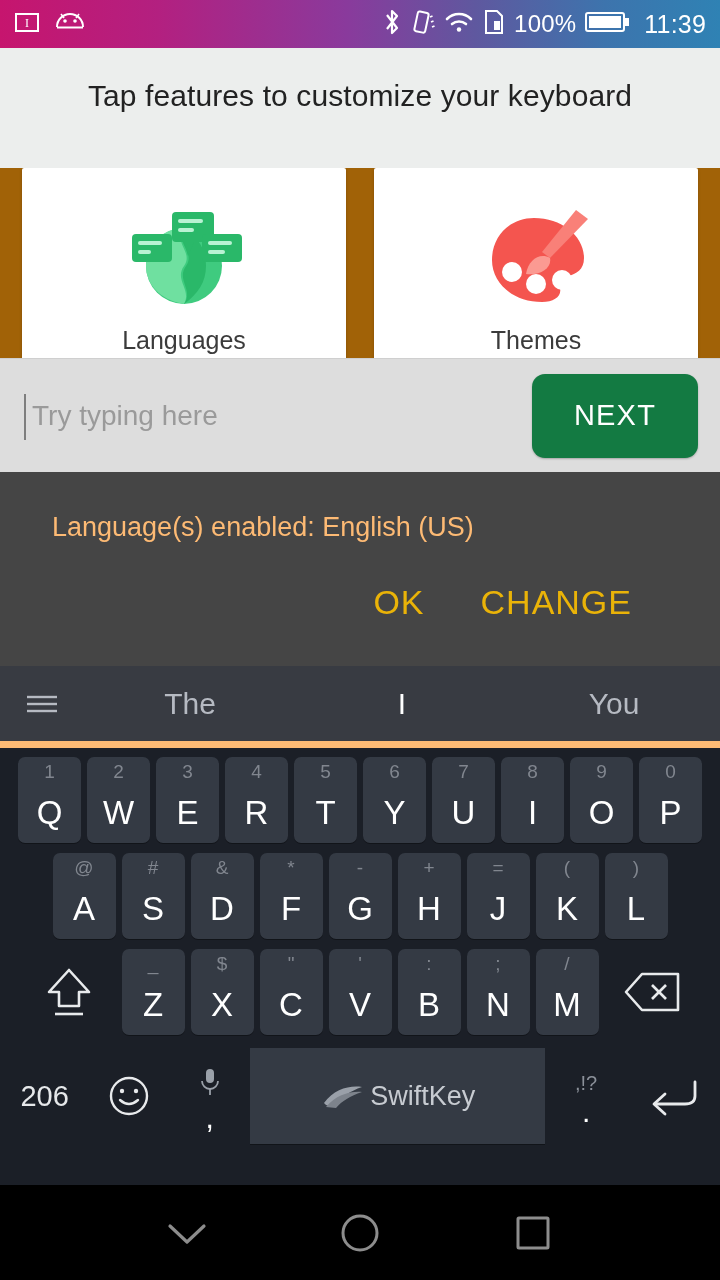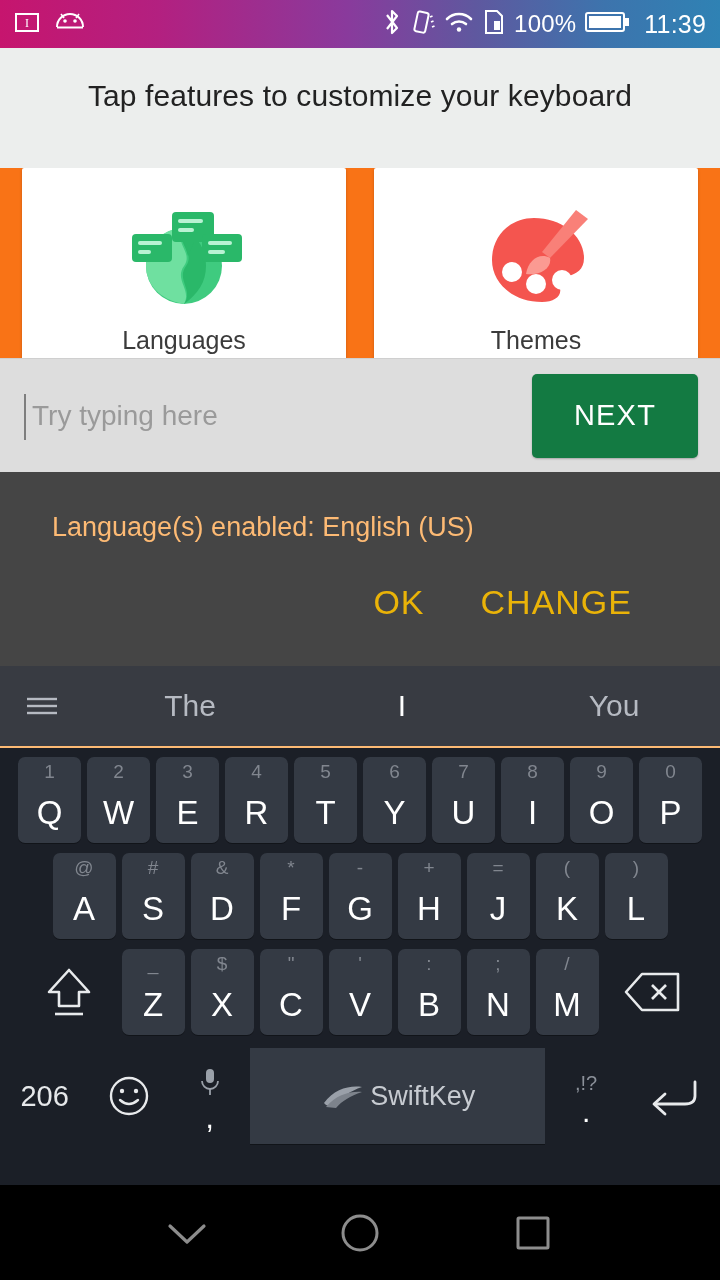--- a/index.html
+++ b/index.html
@@ -30,21 +30,21 @@
     display:flex; align-items:center; justify-content:center;
     font-size:30px; color:#222; letter-spacing:.1px;
     background:#eceeed;
   }
 
   
   #cards{
     position:absolute; top:168px; left:0; width:720px; height:192px;
     display:flex; gap:28px; padding:0 22px;
     overflow:hidden;
-    background:#f97316;
+    background:#a16207;
   }
   .card{
     flex:1; background:#fff; border-radius:2px;
     box-shadow:0 1px 3px rgba(0,0,0,.22);
     display:flex; flex-direction:column; align-items:center;
     padding-top:22px;
     height:232px;
   }
   .card-icon{ height:128px; display:flex; align-items:center; justify-content:center; }
   .card-label{ margin-top:8px; font-size:25px; color:#3b3b3b; }
@@ -62,21 +62,21 @@
     font-size:28px; color:#9a9a9a;
     position:relative;
     padding-left:10px;
   }
   #test-input .caret{
     position:absolute; left:2px; top:8px; width:2px; height:46px; background:#7e7e7e;
   }
   #next-button{
     width:166px; height:84px;
     background:#137a42; color:#fff;
-    border-radius:5px;
+    border-radius:13px;
     display:flex; align-items:center; justify-content:center;
     font-size:29px; letter-spacing:1.2px;
     box-shadow:0 1px 2px rgba(0,0,0,.25);
     cursor:pointer; border:none;
   }
 
   
   #snackbar{
     position:absolute; top:472px; left:0; width:720px; height:194px;
     background:#454545;
@@ -92,21 +92,21 @@
   }
 
   
   #keyboard{
     position:absolute; top:666px; left:0; width:720px; height:519px;
     background:#1b1f27;
   }
   #prediction-bar{
     height:82px; background:#383b42;
     display:flex; align-items:center;
-    border-bottom:2px solid #fdba74;
+    border-bottom:7px solid #fdba74;
   }
   #menu-icon{ width:84px; display:flex; align-items:center; justify-content:center; cursor:pointer; }
   .pred{
     flex:1; text-align:center; font-size:30px; color:#b6bac2; cursor:pointer;
   }
   .pred.active{ color:#ffffff; }
 
   .krow{ display:flex; align-items:center; justify-content:center; }
   .key{
     background:#343a44; border-radius:7px;

